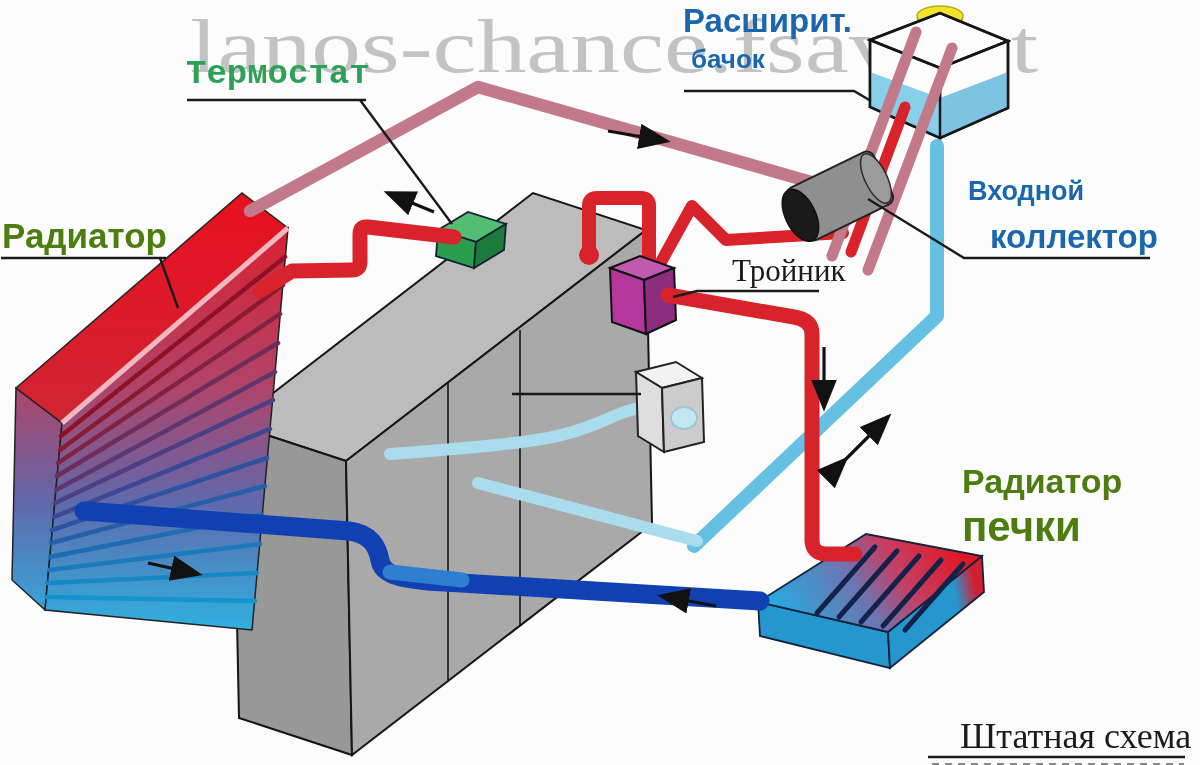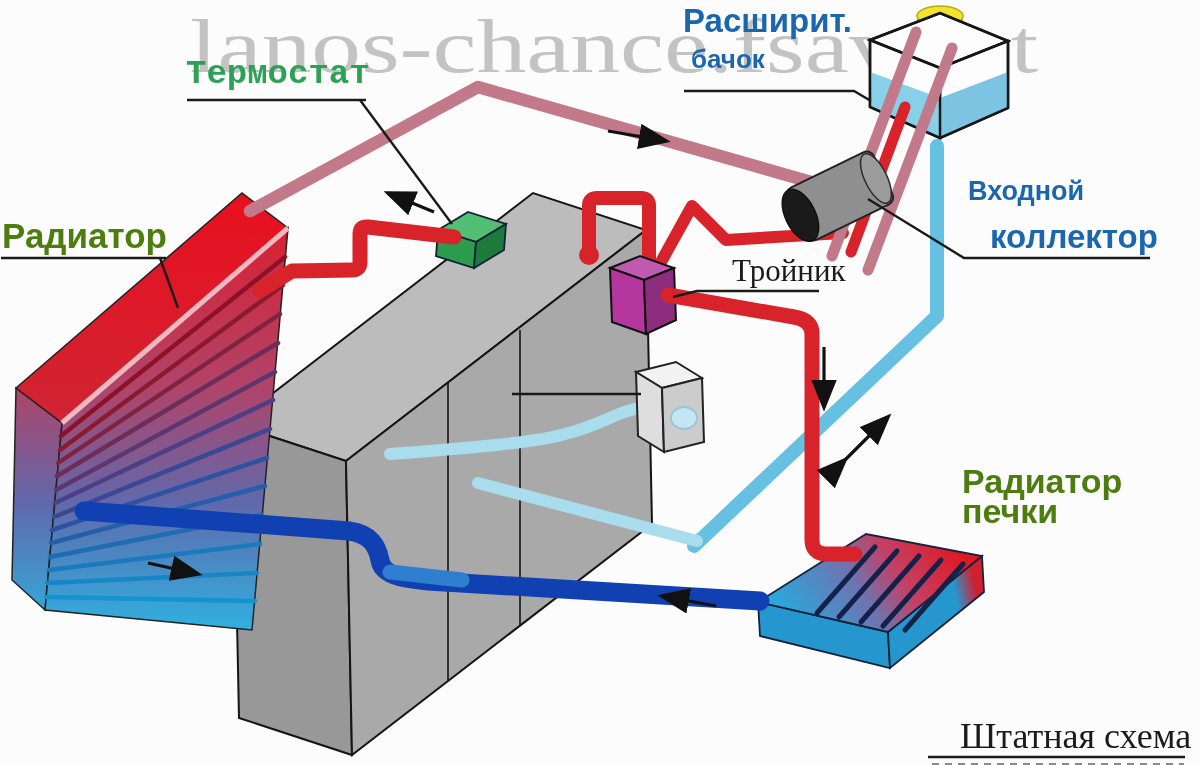--- a/index.html
+++ b/index.html
@@ -186,16 +186,16 @@
 </svg>
 
 <div class="lbl black" style="left:2px;top:218px;font-size:35px">Радиатор</div>
 <div class="lbl green" style="left:186px;top:57px">Термостат</div>
 <div class="lbl blue" style="left:683px;top:4px;font-size:33px">Расширит.</div>
 <div class="lbl blue" style="left:691px;top:46px;font-size:26px">бачок</div>
 <div class="lbl blue" style="left:968px;top:178px;font-size:27px">Входной</div>
 <div class="lbl blue" style="left:990px;top:220px;font-size:33px">коллектор</div>
 <div class="lbl serif" style="left:700px;top:255px;font-size:31px">Тройник</div>
 <div class="lbl black" style="left:962px;top:464px;font-size:34px">Радиатор</div>
-<div class="lbl black" style="left:962px;top:494px;font-size:34px">печки</div>
+<div class="lbl black" style="left:962px;top:506px;font-size:42px">печки</div>
 <div class="lbl serif" style="left:928px;top:718px;font-size:36px">Штатная схема</div>
 
 </div>
 
 </body></html>

